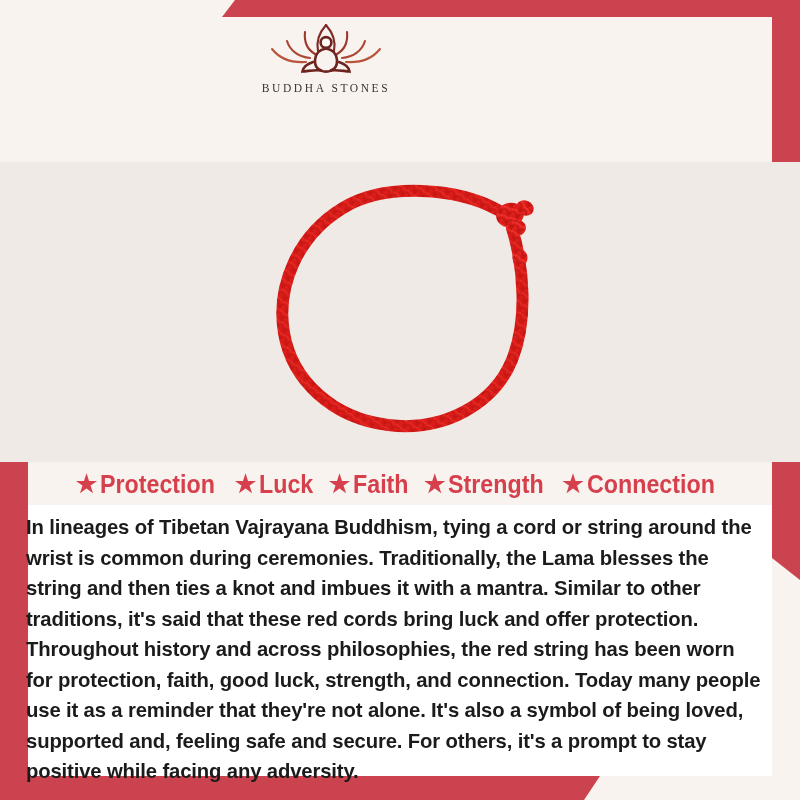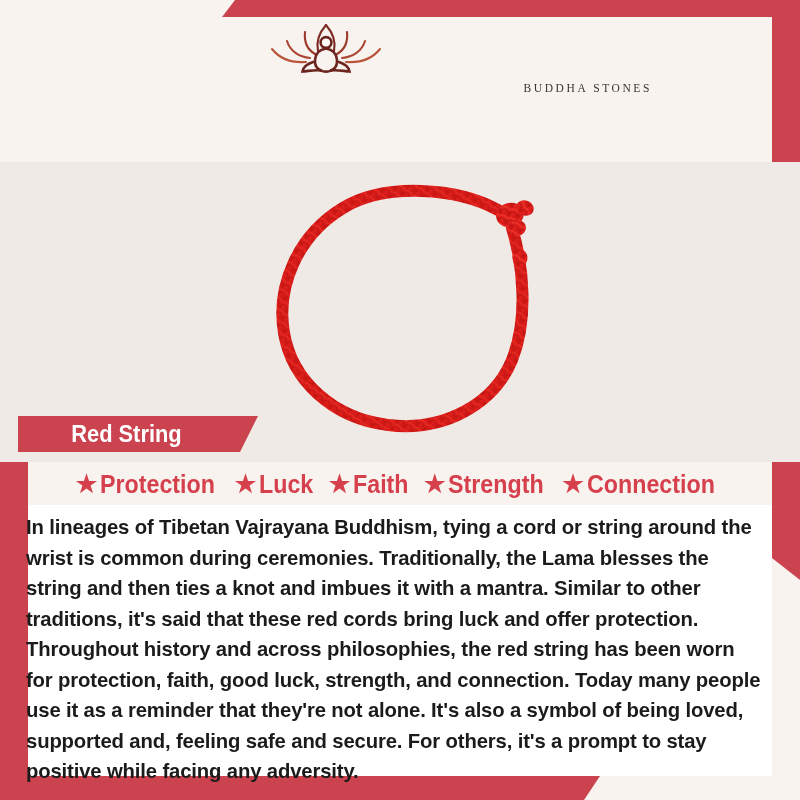--- a/index.html
+++ b/index.html
@@ -27,21 +27,21 @@
   #deco-bottom-left{
     top:776px;left:0;width:600px;height:24px;
     clip-path:polygon(0 0,100% 0,calc(100% - 16px) 100%,0 100%);
   }
 
   
   #mid-panel{position:absolute;top:162px;left:0;width:800px;height:300px;background:#efeae6;}
   #white-band{position:absolute;top:505px;left:28px;width:744px;height:271px;background:#ffffff;}
 
   
-  #logo-wrap{position:absolute;top:18px;left:0;width:652px;text-align:right;}
+  #logo-wrap{position:absolute;top:18px;left:0;width:652px;text-align:center;}
   #logo-mark{display:block;margin:0 auto;}
   #logo-text{
     margin-top:2px;font-size:11.5px;letter-spacing:2.6px;
     color:#3d3230;font-family:"Liberation Serif", serif;
   }
 
   
   #title-card{
     position:absolute;top:104px;left:156px;width:488px;height:52px;
     background:#fdfaf7;display:flex;align-items:center;justify-content:center;
@@ -148,23 +148,20 @@
                C292 152,288 100,276 60"></path>
     </g>
     <g>
       <ellipse cx="274" cy="47" rx="14" ry="12" fill="url(#braid)" transform="rotate(-18 274 47)"></ellipse>
       <ellipse cx="289" cy="40" rx="9" ry="7.5" fill="url(#braid)" transform="rotate(22 289 40)"></ellipse>
       <ellipse cx="281" cy="60" rx="9" ry="8" fill="url(#braid)" transform="rotate(-8 281 60)"></ellipse>
       <ellipse cx="284" cy="90" rx="7.5" ry="9" fill="url(#braid)"></ellipse>
     </g>
   </svg>
 
-  <div id="label-banner">
-    <span id="label-text">Red String</span>
-  </div>
 
   <div id="benefits">
     <span class="benefit">
       <span class="star">★</span>
       <span class="benefit-label">Protection</span>
     </span>
     <span class="bsep"></span>
     <span class="benefit">
       <span class="star">★</span>
       <span class="benefit-label">Luck</span>

